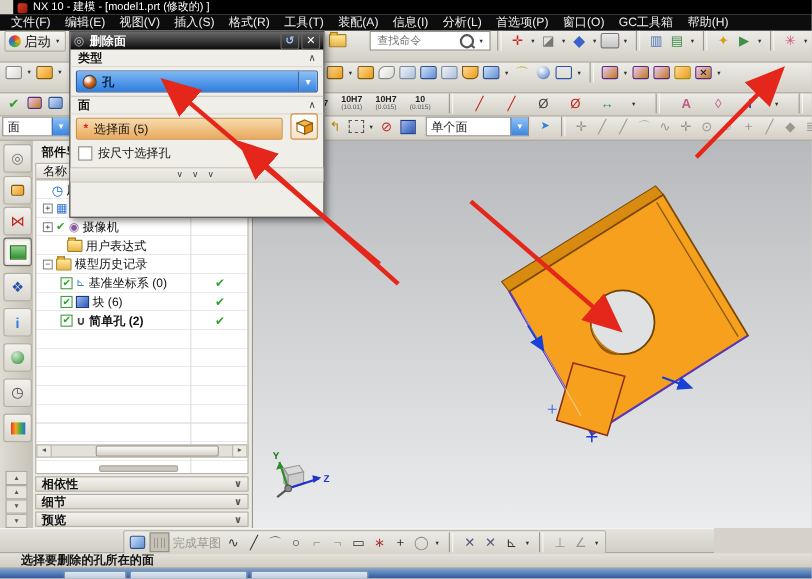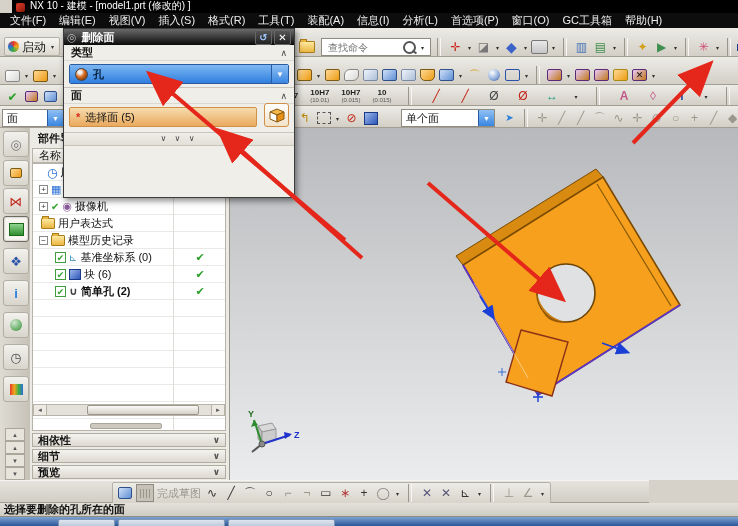--- a/index.html
+++ b/index.html
@@ -5,21 +5,21 @@
   html,body{margin:0;padding:0}
   body{width:738px;height:526px;position:relative;overflow:hidden;
        font-family:"Liberation Sans","DejaVu Sans",sans-serif;font-size:11px;color:#111;
        background:#d6d2c9;-webkit-font-smoothing:antialiased}
   .abs{position:absolute}
   
   #titlebar{left:12px;top:0;width:738px;height:13px;background:#000;color:#fff;display:flex;align-items:flex-end;gap:5px;padding-left:4px;box-sizing:border-box;font-size:10px;font-weight:normal;overflow:hidden}
   #menubar{left:0;top:13px;width:738px;height:15px;background:#0d0d0d;color:#eee;display:flex;align-items:center;gap:13px;padding-left:10px;box-sizing:border-box;font-size:11px}
   #menubar span{cursor:default}
   
-  .tbrow{left:0;width:738px;background:linear-gradient(#ecebe6,#d3cfc6);border-bottom:1px solid #a39e93;box-sizing:border-box;display:flex;align-items:flex-end}
+  .tbrow{left:0;width:738px;background:linear-gradient(#ecebe6,#d3cfc6);border-bottom:1px solid #a39e93;box-sizing:border-box;display:flex;align-items:flex-start}
   .grp{display:flex;align-items:center;gap:2px}
   .tbi{display:inline-flex;align-items:center;justify-content:center;min-width:17px;height:17px;font-size:12px;line-height:1;border-radius:2px;cursor:default}
   .car{font-size:6px;color:#333;width:7px;display:inline-block;text-align:center}
   .sep{width:2px;height:18px;border-left:1px solid #9b968b;border-right:1px solid #f7f6f2;margin:0 4px}
   .cub{width:15px;height:12px;border:1px solid #7a5a14;border-radius:2px;background:linear-gradient(135deg,#ffd894,#ec9c14);box-sizing:border-box;display:flex;align-items:center;justify-content:center;font-size:9px;font-weight:bold}
   .cub.b{background:linear-gradient(135deg,#cfe0f8,#5f8fd4);border-color:#2f4f88}
   .cub.p{background:linear-gradient(135deg,#eef3fa,#aebfd8);border-color:#7a8aa4}
   .cub.v{background:linear-gradient(135deg,#e8c9f8,#c07818);border-color:#5a2a78}
   .cub.w{background:linear-gradient(135deg,#fff,#d8d8d4);border-color:#888}
   .swatch{width:15px;height:12px;border:1px solid #777;background:linear-gradient(#e9e9e9,#c6c6c6);border-radius:2px}
@@ -73,21 +73,21 @@
   .chk{width:11px;height:11px;border:1px solid #8d897e;background:#fff}
   .morebar{margin-top:5px;height:12px;border-top:1px solid #c9c5bb;border-bottom:1px solid #c9c5bb;background:linear-gradient(#efede7,#e2dfd7);text-align:center;font-size:8px;letter-spacing:3px;color:#444;line-height:12px}
   .dbtns{display:flex;justify-content:flex-end;gap:7px;padding:6px 16px 0 0}
   .dbtn{width:46px;height:19px;border:1px solid #8f8b80;border-radius:3px;background:linear-gradient(#fdfdfb,#e3e0d7);font-size:11px;display:flex;align-items:center;justify-content:center}
   .dbtn.dis{color:#a8a49a;border-color:#c2beb3;background:#ebe8e0}
   .dbtn.cancel{border-color:#55524a;font-weight:bold}
   
   #sketchrow{left:0;top:480px;width:649px;height:23px;background:linear-gradient(#e5e3dd,#d2cec5);border-top:1px solid #f5f4f0;border-bottom:1px solid #a39e93;box-sizing:border-box}
   #sketchisland{position:absolute;left:112px;top:1px;height:20px;display:flex;align-items:center;gap:3px;padding:0 4px;border:1px solid #b5b1a6;background:linear-gradient(#ecebe6,#d8d4cb);border-radius:2px}
   .ski{display:inline-flex;align-items:center;justify-content:center;min-width:16px;height:16px;font-size:12px;color:#333}
-  #statusbar{left:0;top:503px;width:738px;height:14px;background:linear-gradient(#e3e1da,#cfccc3);border-bottom:1px solid #8f8b80;display:flex;align-items:center;padding-left:4px;box-sizing:border-box;font-weight:bold}
+  #statusbar{left:0;top:503px;width:738px;height:14px;background:linear-gradient(#e3e1da,#cfccc3);border-bottom:1px solid #8f8b80;display:flex;align-items:center;padding-left:19px;box-sizing:border-box;font-weight:bold}
   #taskstrip{left:0;top:517px;width:738px;height:9px;background:linear-gradient(#7da3d4,#2c5698)}
   .taskbtn{position:absolute;top:2px;height:7px;background:linear-gradient(#dfe6ef,#b9c6d8);border:1px solid #8097b5;border-radius:2px 2px 0 0}
   
   #searchbox{width:102px;height:16px;background:#fff;border:1px solid #8f8b80;display:flex;align-items:center;padding:0 2px 0 4px;gap:3px}
   #searchbox input{border:none;outline:none;width:70px;font-size:10px;color:#777;background:transparent;font-family:inherit}
   
   .scope{width:92px;height:16px;background:#fff;border:1px solid #8f8b80;display:flex;align-items:center}
   .scope .txt{flex:1;padding-left:4px}
   .scope .db{width:15px;height:100%;background:linear-gradient(#8fc0f4,#3a86e2);color:#fff;font-size:7px;display:flex;align-items:center;justify-content:center;border-left:1px solid #2a5aa0}
   .gray{color:#9a978e}
@@ -125,21 +125,21 @@
       <span class="car">▾</span>
     </span>
     <span class="tbi">
         <span style="width:11px;height:13px;background:#fff;border:1px solid #888"></span>
       </span>
   </div>
   <div class="grp" style="position:absolute;left:298px">
     <span class="tbi">
         <span class="folder" style="width:14px;height:10px"></span>
       </span>
-    <div id="searchbox" style="margin-left:4px">
+    <div id="searchbox" style="margin-left:19px">
       <input placeholder="查找命令" style="">
       <span class="mag"></span>
       <span class="car">▾</span>
     </div>
     <span class="sep"></span>
     <span class="tbi" style="color:#cc2218;font-weight:bold">✛</span>
       <span class="car">▾</span>
     <span class="tbi" style="color:#777">◪</span>
       <span class="car">▾</span>
     <span class="tbi" style="color:#3a62c8;font-size:14px">◆</span>
@@ -294,21 +294,21 @@
   <div class="grp" style="position:absolute;left:296px">
     <span class="tbi" style="color:#b8860b">↰</span>
     <span class="tbi">
         <span style="width:12px;height:10px;border:1px dashed #555"></span>
       </span>
       <span class="car">▾</span>
     <span class="tbi" style="color:#c22418">⊘</span>
     <span class="tbi">
         <span class="minicube" style="width:12px;height:11px"></span>
       </span>
-    <div class="scope" style="margin-left:20px">
+    <div class="scope" style="margin-left:6px">
       <span class="txt">单个面</span>
       <span class="db">▼</span>
     </div>
     <span class="tbi" style="color:#2a7fe0;font-size:10px;margin-left:4px">➤</span>
     <span class="sep"></span>
     <span class="tbi gray">✛</span>
     <span class="tbi gray">╱</span>
     <span class="tbi gray">╱</span>
     <span class="tbi gray">⌒</span>
     <span class="tbi gray">∿</span>
@@ -362,21 +362,21 @@
       <span class="expander">+</span>
       <span style="color:#2a6fd4;font-size:11px">▦</span>
       <span>模型视图</span>
     </div>
     <div class="trow" style="padding-left:6px">
       <span class="expander">+</span>
       <span style="color:#2ba12b;font-size:10px;font-weight:bold">✔</span>
       <span style="color:#8a5a9a">◉</span>
       <span>摄像机</span>
     </div>
-    <div class="trow" style="padding-left:8px">
+    <div class="trow" style="padding-left:28px">
       <span class="folder"></span>
       <span>用户表达式</span>
     </div>
     <div class="trow" style="padding-left:6px">
       <span class="expander">−</span>
       <span class="folder"></span>
       <span>模型历史记录</span>
     </div>
     <div class="trow" style="padding-left:22px">
       <span class="cbx">
@@ -495,20 +495,24 @@
     <span class="star">*</span>
     <span>选择面 (5)</span>
   </div>
   <div class="cubebtn">
     <svg width="16" height="15">
       <polygon points="8,1 15,4 8,7 1,4" fill="#f2b84a" stroke="#8a5a10"></polygon>
       <polygon points="1,4 8,7 8,14 1,11" fill="#fff" stroke="#8a5a10"></polygon>
       <polygon points="15,4 8,7 8,14 15,11" fill="#e89018" stroke="#8a5a10"></polygon>
     </svg>
   </div>
+  <div class="chkrow">
+    <span class="chk"></span>
+    <span>按尺寸选择孔</span>
+  </div>
   <div class="morebar">∨ ∨ ∨</div>
 </div>
 
 <div id="sketchrow" class="abs">
   <div id="sketchisland">
     <span class="ski">
         <span class="cub b" style="width:14px;height:12px"></span>
       </span>
     <span class="ski" style="background:#c6c2b8;border:1px solid #8f8b80">
         <span style="width:10px;height:9px;background:repeating-linear-gradient(90deg,#9a968c 0,#9a968c 1px,#c6c2b8 1px,#c6c2b8 3px)"></span>

